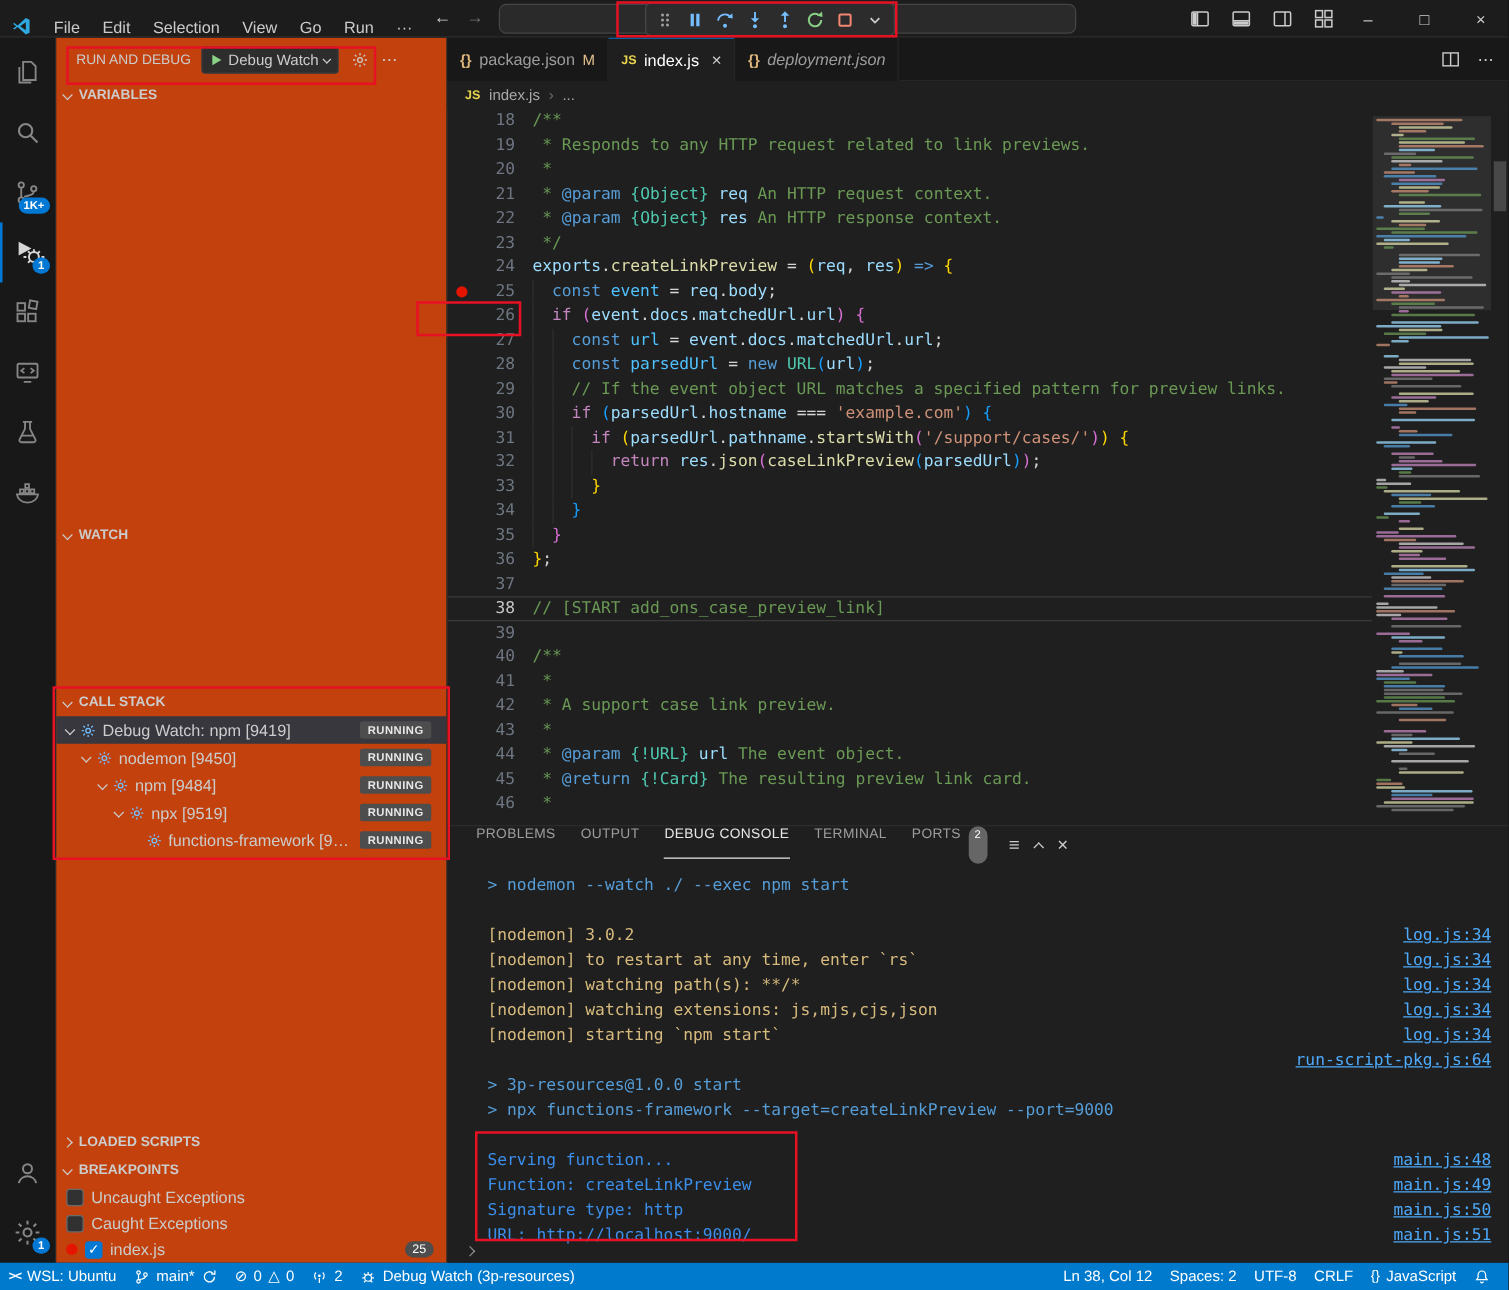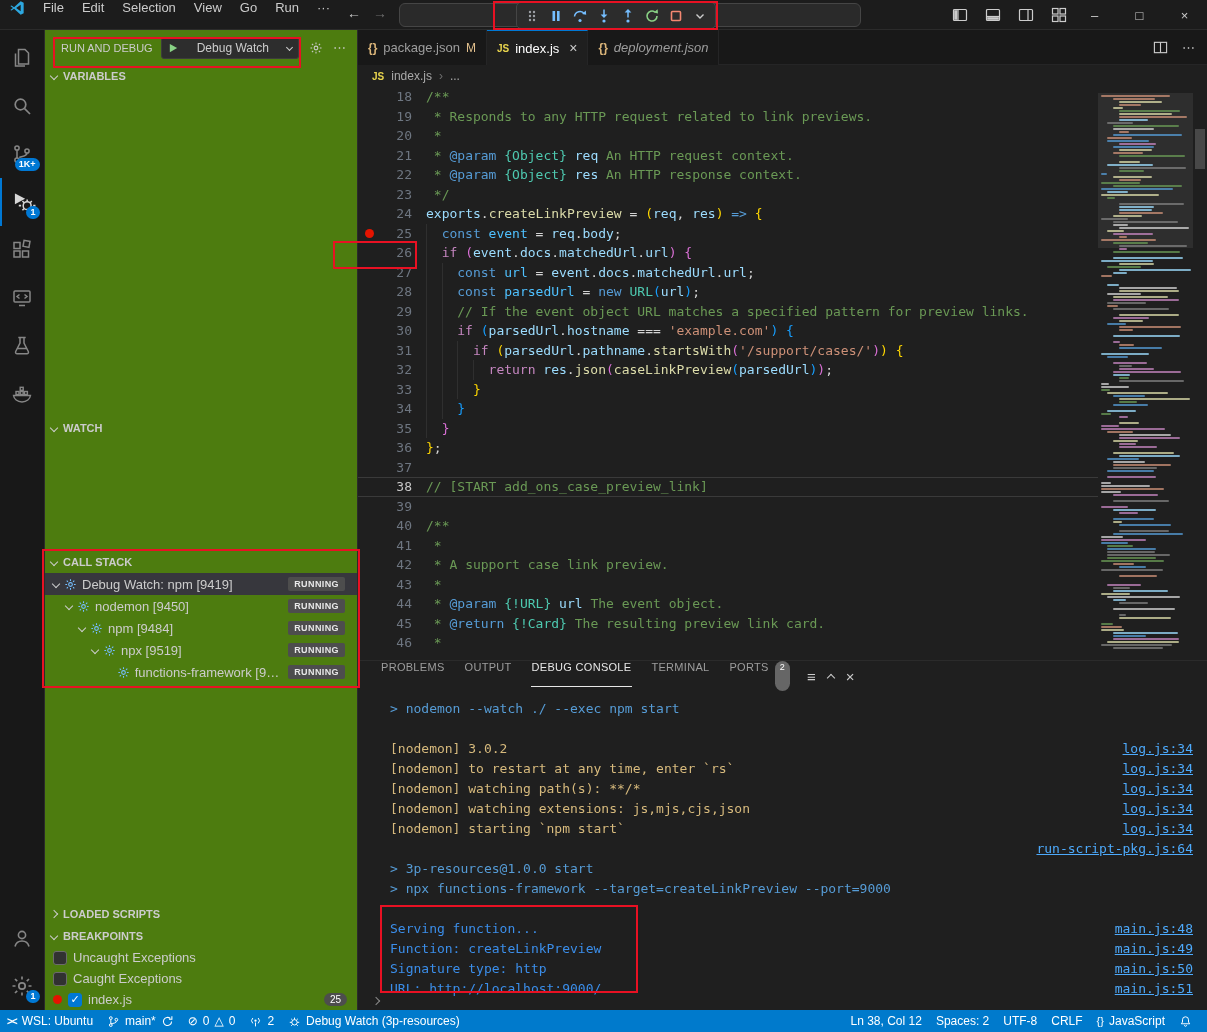--- a/index.html
+++ b/index.html
@@ -1,44 +1,44 @@
 <!DOCTYPE html>
 <html><head>
 <meta charset="utf-8">
 <style>
 *{margin:0;padding:0;box-sizing:border-box}
 html,body{background:#000}
 .app{position:relative;width:1207px;height:1032px;background:#1f1f1f;overflow:hidden;
   font-family:"Liberation Sans",sans-serif;color:#cccccc;font-size:13px}
 
-.titlebar{position:relative;height:30px;background:#1c1c1c;border-bottom:1px solid #2b2b2b;display:flex;align-items:flex-start}
+.titlebar{position:relative;height:30px;background:#1c1c1c;border-bottom:1px solid #2b2b2b;display:flex;align-items:flex-end}
 .vslogo{width:34px;display:flex;justify-content:center}
 .menubar{display:flex;align-items:center}
 .menu-item{padding:0 9px;font-size:13px;color:#cccccc;cursor:default}
 .navarrow{position:absolute;top:5px;font-size:14px;color:#cccccc}
 .navarrow.fwd{color:#6e6e6e}
 .cmdcenter{position:absolute;left:399px;top:3px;width:462px;height:24px;background:#2a2a2a;border:1px solid #454545;border-radius:6px}
 .cc-text{position:absolute;left:305px;top:3px;font-size:12px;color:#bbbbbb}
 .dbgtoolbar{position:absolute;left:516px;top:2px;height:27px;display:flex;align-items:center;gap:2px;background:#2c2c2c;border:1px solid #454545;border-radius:5px;padding:0 4px;z-index:5}
 .dbgtoolbar .ticon{width:22px;height:22px;display:flex;align-items:center;justify-content:center}
 .layout-icons{position:absolute;right:140px;top:0;height:30px;display:flex;align-items:center;gap:17px}
 .wincontrols{position:absolute;right:0;top:0;height:30px;display:flex}
 .winbtn{width:45px;height:30px;display:flex;align-items:center;justify-content:center;font-size:13px;color:#cccccc}
 
 .body-row{display:flex;height:980px}
 .activitybar{width:45px;background:#181818;border-right:1px solid #2b2b2b;display:flex;flex-direction:column;align-items:center;padding-top:4px}
 .act-item{position:relative;width:45px;height:48px;display:flex;align-items:center;justify-content:center;color:#868686}
 .act-item.active{color:#d7d7d7;border-left:2px solid #0078d4}
 .act-badge{position:absolute;right:5px;bottom:7px;background:#0078d4;color:#fff;font-size:9px;line-height:1;padding:2px 4px;border-radius:8px;font-weight:bold}
 .act-spacer{flex:1}
 
-.sidebar{width:313px;background:#4d7c0f;border-right:1px solid #2b2b2b;display:flex;flex-direction:column}
+.sidebar{width:313px;background:#c2410c;border-right:1px solid #2b2b2b;display:flex;flex-direction:column}
 .sb-head{height:35px;display:flex;align-items:center;padding:0 6px 0 16px;gap:8px}
 .sb-title{font-size:11px;color:#cccccc;white-space:nowrap}
-.launch{display:flex;align-items:center;height:22px;background:#2d2d2d;border:1px solid #3c3c3c;border-radius:3px;padding:0 6px;gap:18px}
+.launch{display:flex;align-items:center;height:22px;background:#2d2d2d;border:1px solid #3c3c3c;border-radius:3px;padding:0 6px;gap:4px}
 .launch-label{font-size:12px;color:#cccccc}
 .hd-ico{margin-left:2px;color:#cccccc;display:flex;align-items:center}
 .sec{height:22px;display:flex;align-items:center;gap:6px;padding-left:6px;font-size:11px;font-weight:bold;color:#cccccc;flex:none}
 .sec-body{flex:none}
 .cs-row{height:22px;display:flex;align-items:center;font-size:13px;color:#cccccc;gap:5px}
 .cs-row.sel{background:#37373d}
 .badge-running{margin-left:auto;margin-right:12px;font-size:9px;font-weight:bold;background:#4d4d4d;color:#e8e8e8;padding:2px 6px;border-radius:2px;letter-spacing:.4px}
 .bp-row{height:21px;display:flex;align-items:center;gap:6px;padding-left:8px;font-size:13px}
 .cb{width:14px;height:14px;border:1px solid #6b6b6b;border-radius:3px;background:#313131;display:flex;align-items:center;justify-content:center;font-size:11px;color:#fff;flex:none}
 .cb.checked{background:#0078d4;border-color:#0078d4}

